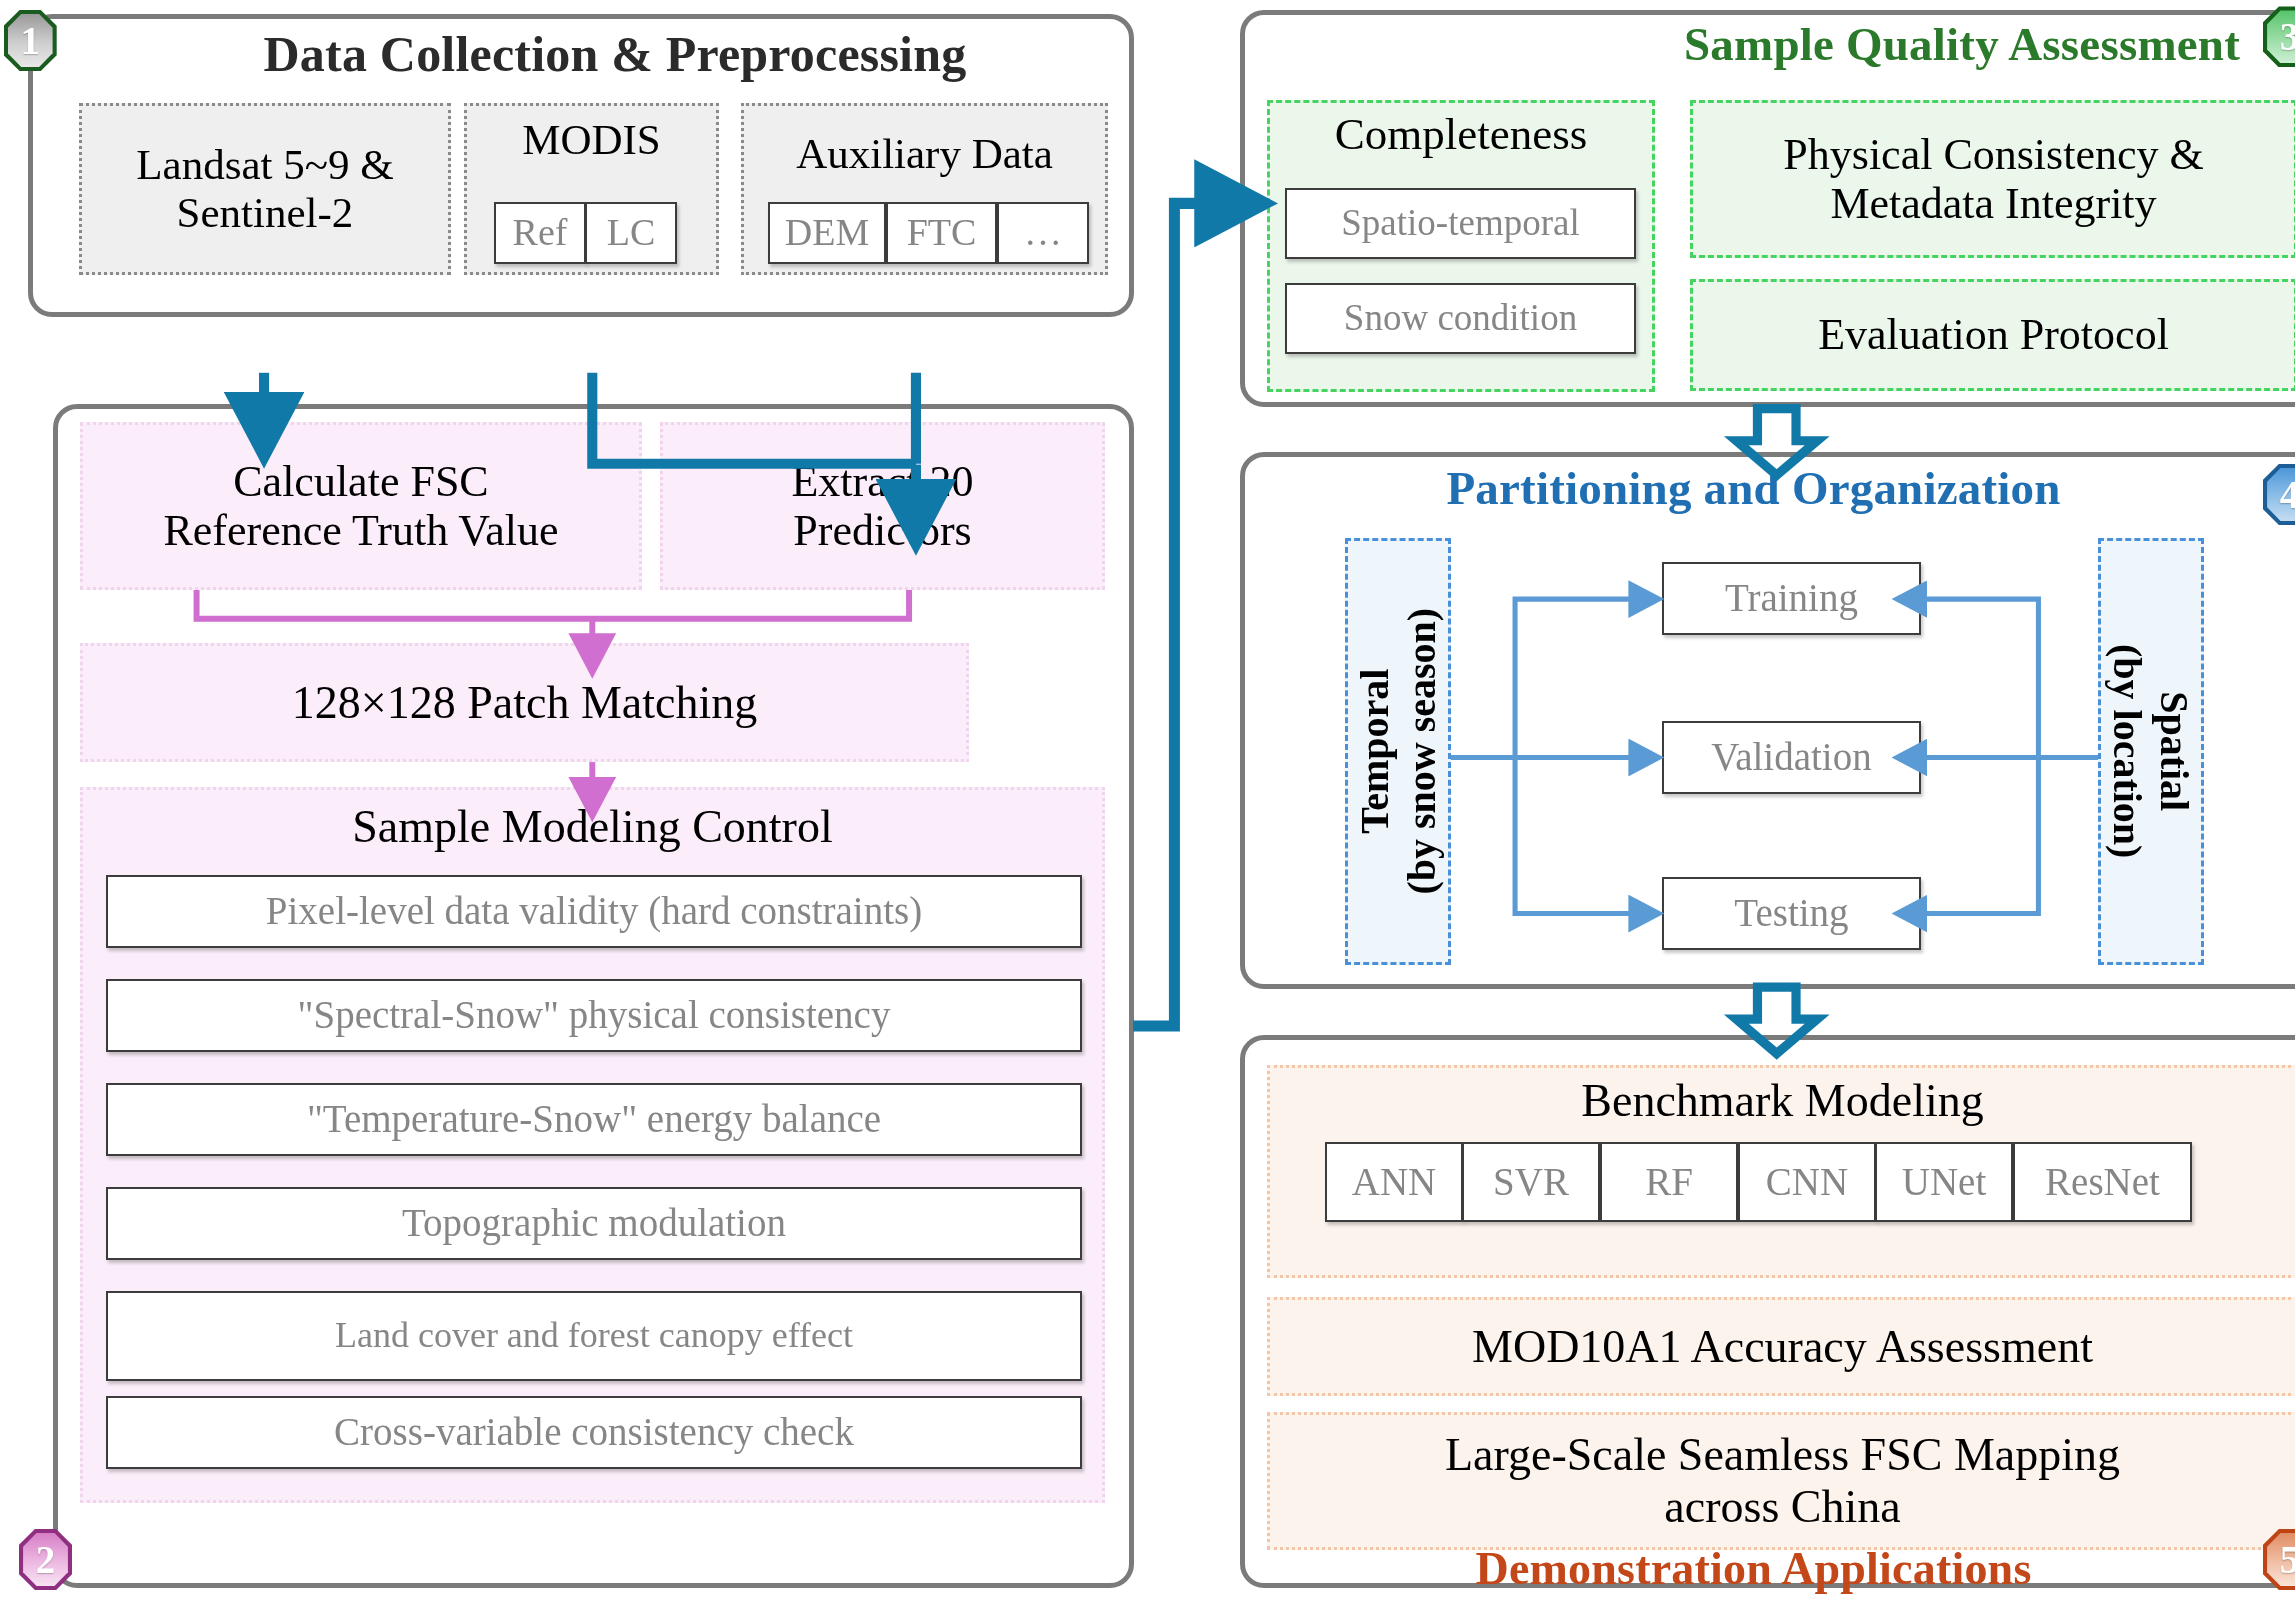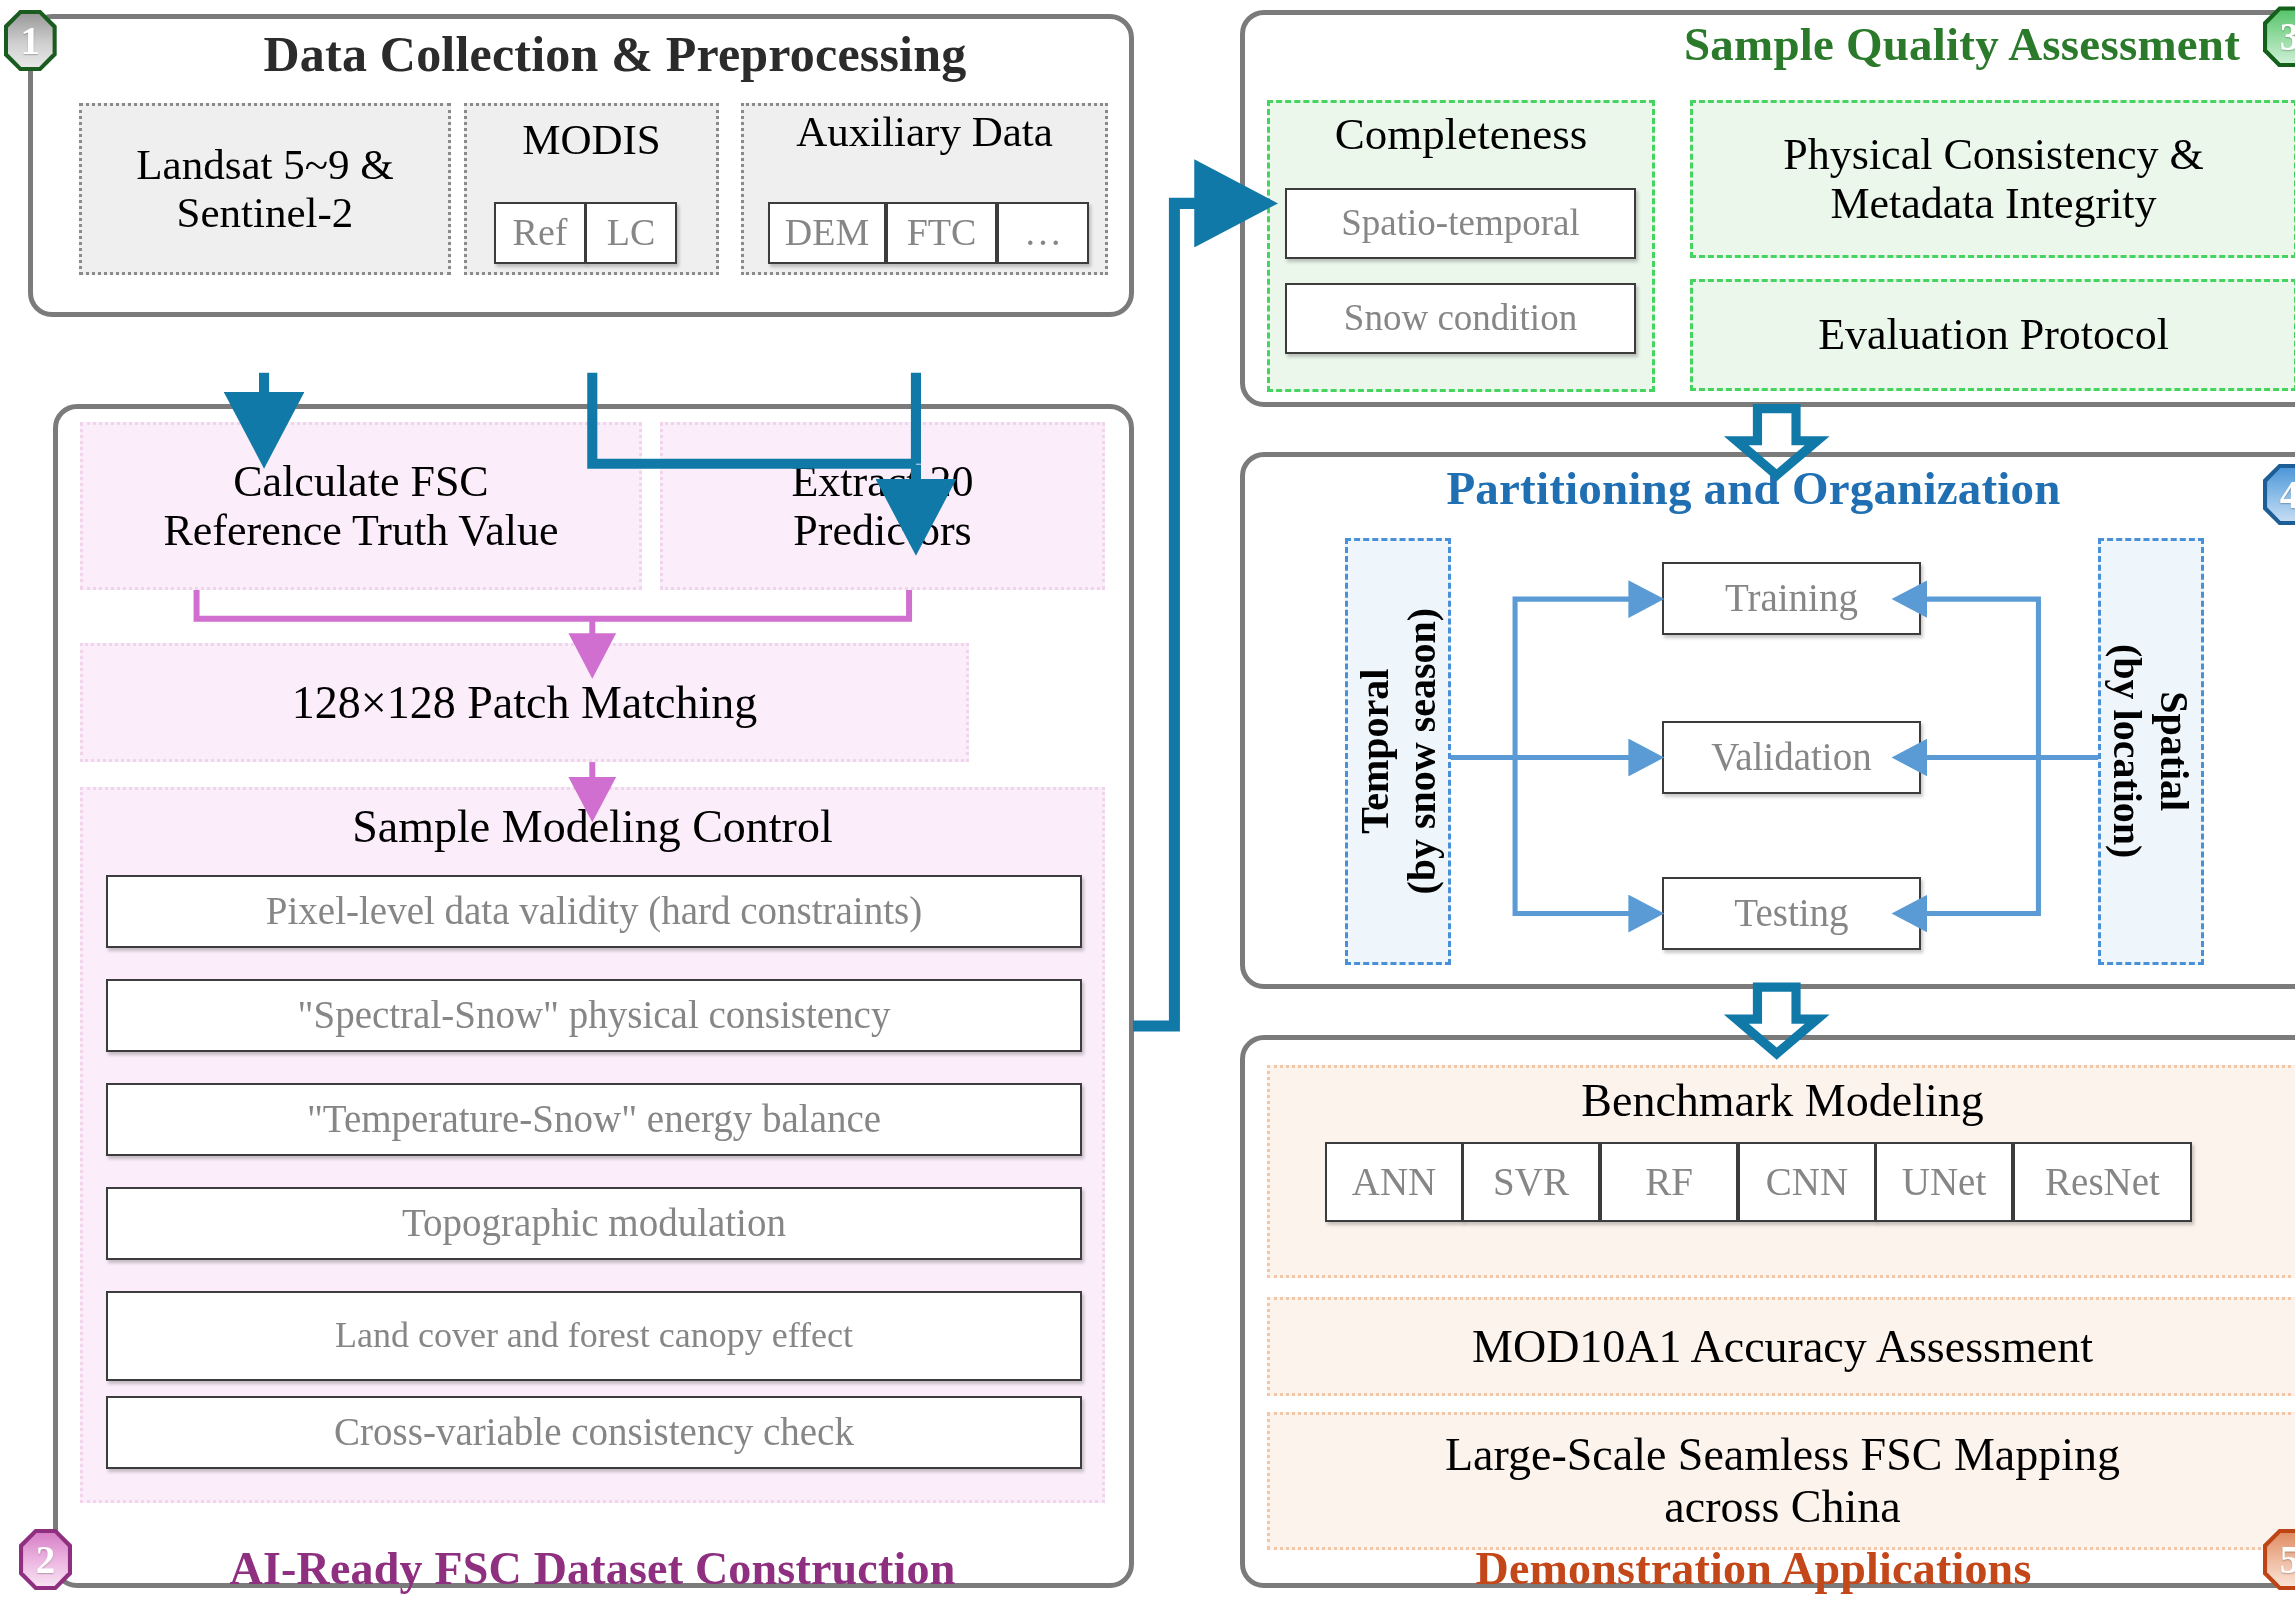--- a/index.html
+++ b/index.html
@@ -118,33 +118,32 @@
   <div class="dbox gray-dot" style="left:79px;top:103px;width:372px;height:172px;font-size:43px;">
     <div>Landsat 5~9 &amp;<br>Sentinel-2</div>
   </div>
 
   <div class="dbox gray-dot" style="left:464px;top:103px;width:255px;height:172px;font-size:43px;align-items:flex-start;padding-top:10px;">
     <div>MODIS</div>
   </div>
   <div class="chip" style="left:494px;top:202px;width:92px;height:62px;font-size:38px;">Ref</div>
   <div class="chip" style="left:585px;top:202px;width:92px;height:62px;font-size:38px;">LC</div>
 
-  <div class="dbox gray-dot" style="left:741px;top:103px;width:367px;height:172px;font-size:43px;align-items:flex-start;padding-top:2px;">
+  <div class="dbox gray-dot" style="left:741px;top:103px;width:367px;height:172px;font-size:43px;align-items:flex-start;padding-top:24px;">
     <div>Auxiliary Data</div>
   </div>
   <div class="chip" style="left:768px;top:202px;width:118px;height:62px;font-size:38px;">DEM</div>
   <div class="chip" style="left:886px;top:202px;width:111px;height:62px;font-size:38px;">FTC</div>
   <div class="chip" style="left:997px;top:202px;width:92px;height:62px;font-size:38px;">…</div>
 
   <div class="panel" style="left:53px;top:404px;width:1081px;height:1184px;"></div>
   <div class="badge b2" style="left:19px;top:1529px;">
     <div class="inner"></div>
       <span>2</span>
   </div>
-  <div class="ptitle" style="left:83px;top:1542px;width:1019px;text-align:center;font-size:46px;color:#8e2f80;">AI-Ready FSC Dataset Construction</div>
 
   <div class="dbox pink-dot" style="left:80px;top:422px;width:562px;height:168px;font-size:44px;">
     <div>Calculate FSC<br>Reference Truth Value</div>
   </div>
   <div class="dbox pink-dot" style="left:660px;top:422px;width:445px;height:168px;font-size:44px;">
     <div>Extract 20<br>Predictors</div>
   </div>
 
   <div class="dbox pink-dot" style="left:80px;top:643px;width:889px;height:119px;font-size:46px;">128×128 Patch Matching</div>
 

